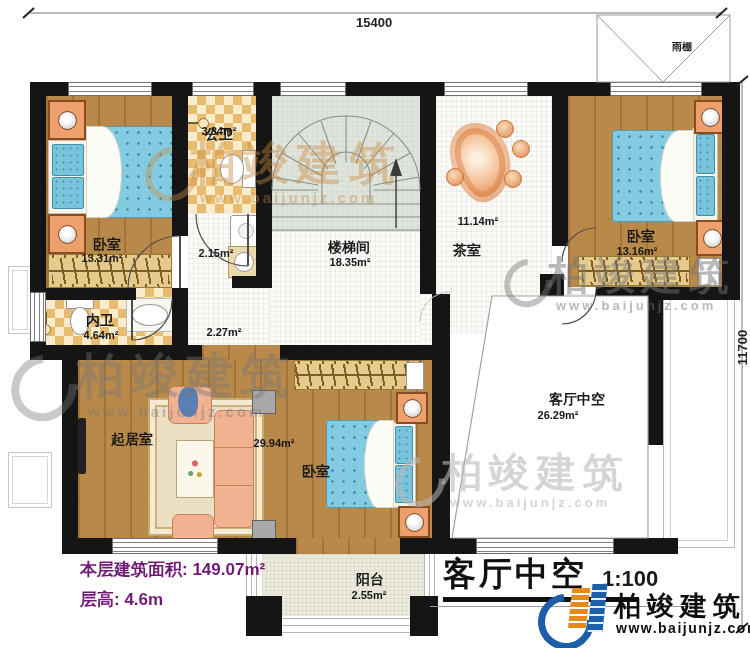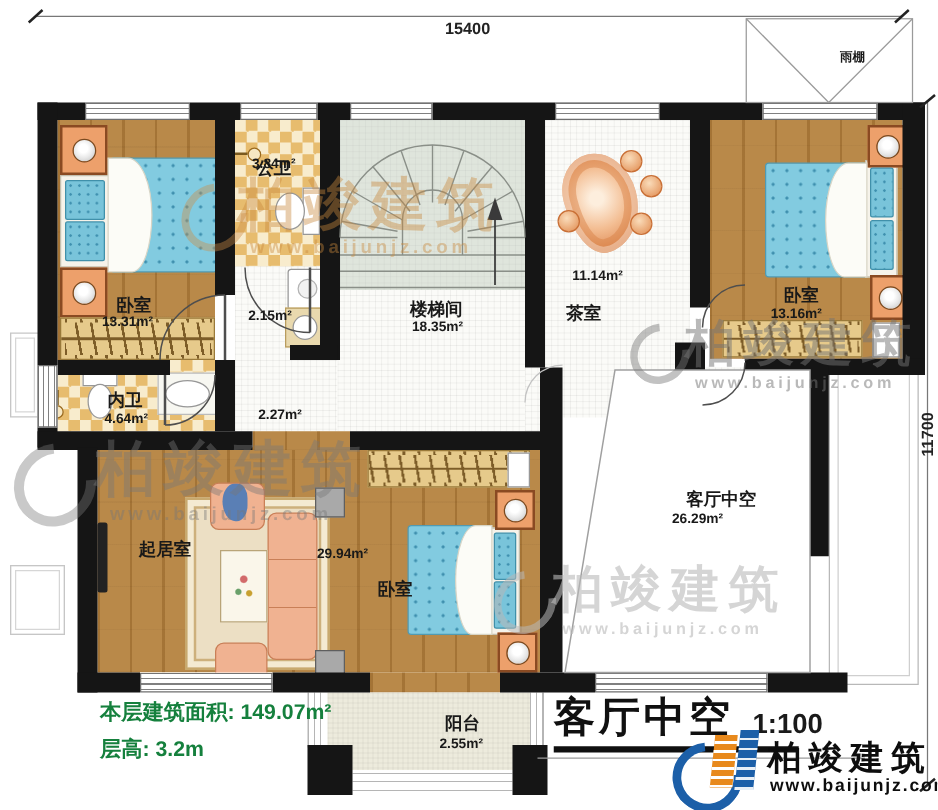--- a/index.html
+++ b/index.html
@@ -63,21 +63,21 @@
   .wm .chars{font-weight:900;letter-spacing:7px;white-space:nowrap;line-height:1;}
   .wm .url{font-weight:700;letter-spacing:3px;white-space:nowrap;line-height:1;margin-top:4px;}
   .wm-logo{position:absolute;border-radius:50%;z-index:50;pointer-events:none;}
   
   .plan-title{position:absolute;font-size:33px;font-weight:700;letter-spacing:3px;color:#101010;z-index:70;}
   .scale{position:absolute;font-size:22px;font-weight:700;color:#1a1a1a;z-index:70;}
   .rule{position:absolute;background:#101010;z-index:70;}
   .rule2{position:absolute;background:#9a9a9a;z-index:70;}
   .brand-name{position:absolute;font-size:27px;font-weight:900;letter-spacing:6px;color:#0d0d0d;z-index:72;}
   .brand-url{position:absolute;font-size:14px;font-weight:700;letter-spacing:1.5px;color:#0d0d0d;z-index:72;}
-  .foot{position:absolute;font-size:17px;font-weight:700;color:#15803d;z-index:70;white-space:nowrap;}
+  .foot{position:absolute;font-size:17px;font-weight:700;color:#701a75;z-index:70;white-space:nowrap;}
   svg.overlay{position:absolute;left:0;top:0;z-index:40;pointer-events:none;}
 </style>
 </head>
 <body>
 
 <div id="canvas">
 
   <div class="abs wood" style="left:46px;top:96px;width:126px;height:192px;"></div>
   <div class="abs checker" style="left:188px;top:96px;width:68px;height:118px;"></div>
   <div class="abs checker" style="left:46px;top:300px;width:126px;height:45px;"></div>
@@ -327,21 +327,21 @@
 
   <div class="lbl big" style="left:370px;top:573px;font-family:Liberation Serif, serif;">阳台</div>
   <div class="lbl area" style="left:369px;top:590px;">2.55m²</div>
 
   <div class="lbl big" style="left:664px;top:42px;font-size:10px;padding-left:36px;">雨棚</div>
 
   <div class="dim" style="left:356px;top:15px;font-size:13px;">15400</div>
   <div class="dim" style="left:712px;top:340px;font-size:13px;transform:rotate(-90deg);transform-origin:center;width:60px;text-align:center;">11700</div>
 
   <div class="foot" style="left:80px;top:558px;">本层建筑面积: 149.07m²</div>
-  <div class="foot" style="left:80px;top:588px;">层高: 3.2m</div>
+  <div class="foot" style="left:80px;top:588px;">层高: 4.6m</div>
 
   <div class="plan-title" style="left:443px;top:552px;">客厅中空</div>
   <div class="scale" style="left:602px;top:566px;">1:100</div>
   <div class="rule" style="left:443px;top:597px;width:196px;height:5px;"></div>
   <div class="rule2" style="left:430px;top:606px;width:262px;height:1px;"></div>
 
   <div class="abs" style="left:538px;top:594px;width:42px;height:42px;border-radius:50%;border:7px solid #1c5fa8;border-top-color:transparent;transform:rotate(40deg);z-index:72;"></div>
   <div class="abs" style="left:570px;top:588px;width:18px;height:42px;background:#e8891c;transform:skewX(-6deg);z-index:73;
        background-image:repeating-linear-gradient(180deg,transparent 0 5px,#fff 5px 7px);"></div>
   <div class="abs" style="left:590px;top:584px;width:15px;height:48px;background:#1c5fa8;transform:skewX(-6deg);z-index:73;

